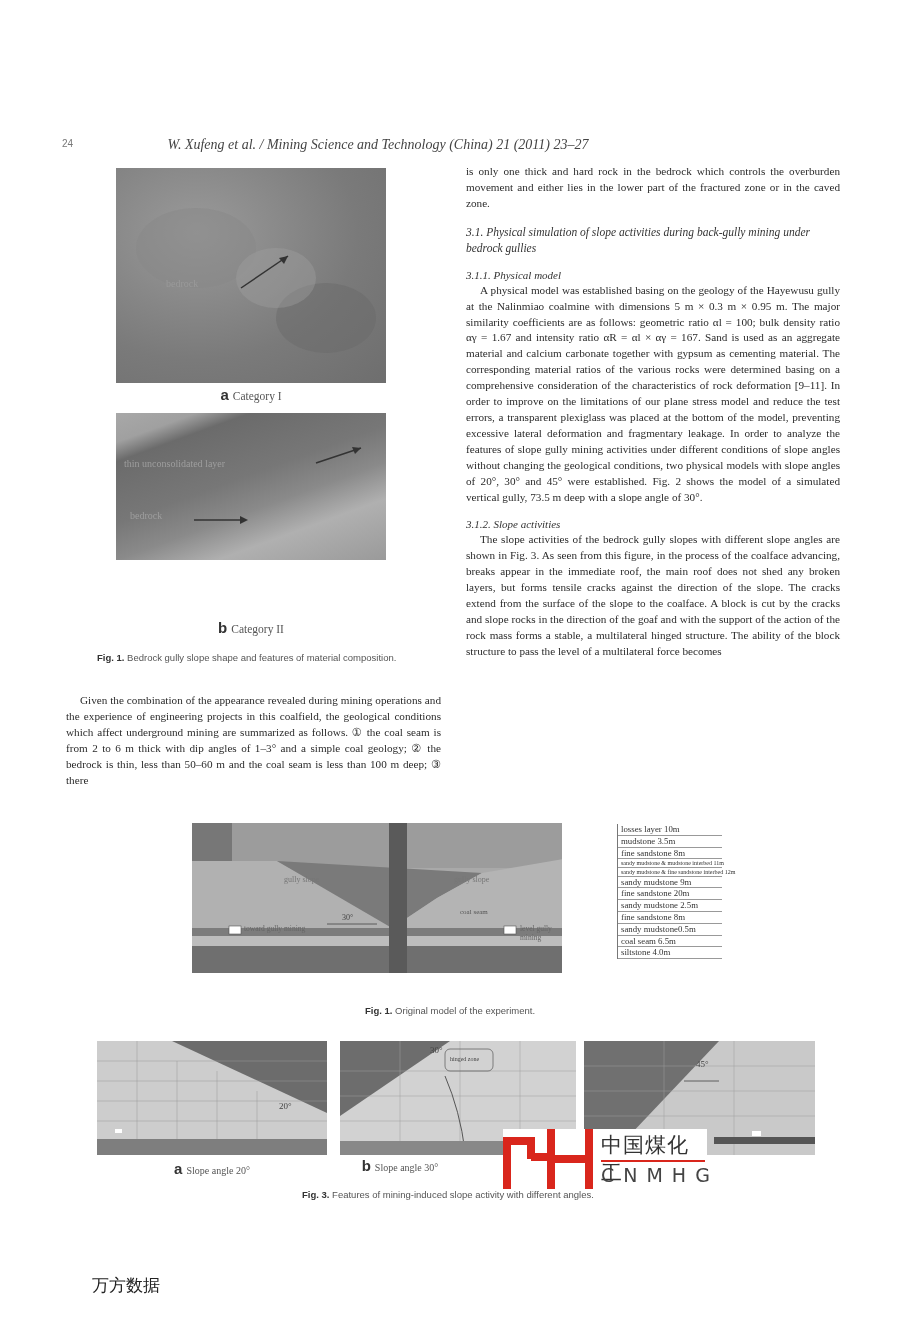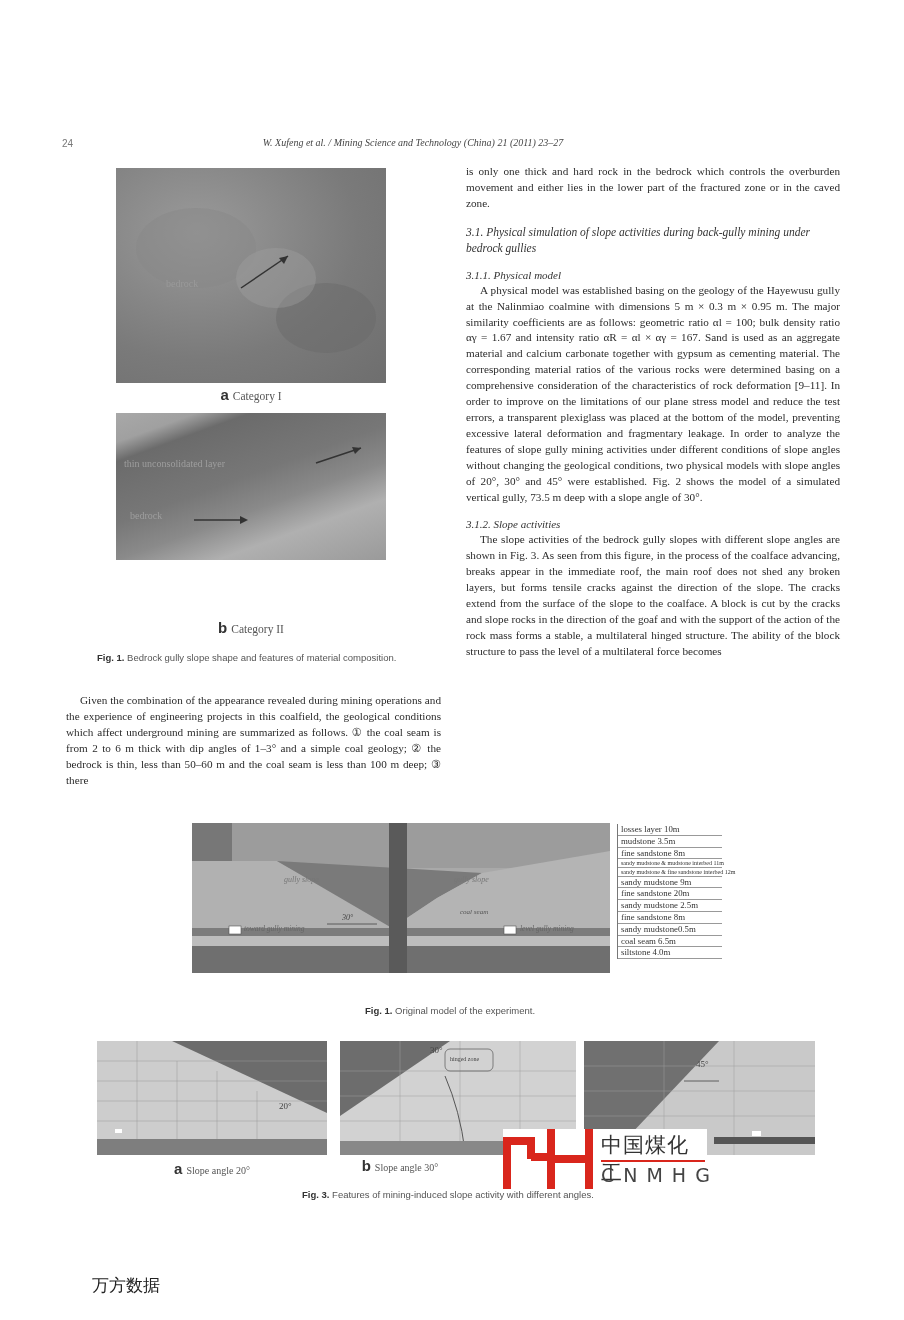--- a/index.html
+++ b/index.html
@@ -1,19 +1,19 @@
 <!DOCTYPE html>
 <html><head>
 <meta charset="utf-8">
 <style>
   html, body { margin:0; padding:0; background:#ffffff; }
   body { width:904px; height:1320px; position:relative; overflow:hidden; font-family:"Liberation Serif", serif; color:#2a2a2a; }
   .abs { position:absolute; }
   .pagenum { left:62px; top:138px; font-size:10px; color:#777; font-family:"Liberation Sans", sans-serif; }
-  .runhead { left:0; width:756px; top:137px; text-align:center; font-size:10px; font-style:italic; color:#444; font-family:"Liberation Serif", serif;padding-left:35px; }
+  .runhead { left:0; width:756px; top:137px; text-align:center; font-size:14px; font-style:italic; color:#444; font-family:"Liberation Serif", serif; }
   .col { font-size:11.2px; line-height:15.9px; text-align:justify; color:#2b2b2b; }
   .col p { margin:0; }
   .indent { text-indent:14px; }
   .h1 { font-weight:bold; font-size:12px; line-height:16px; color:#1e1e1e; }
   .h2 { font-style:italic; font-size:11.5px; line-height:16px; color:#333; }
   .h3 { font-style:italic; font-size:11px; line-height:15px; color:#333; }
   .photo { background:#8a8a8a; overflow:hidden; }
   .subcap { font-size:11.5px; color:#555; text-align:center; }
   .subcap b { font-family:"Liberation Sans", sans-serif; font-size:15px; color:#333; font-weight:bold; margin-right:4px; }
   .figcap { font-size:9.5px; color:#555; font-family:"Liberation Sans", sans-serif; }
@@ -70,21 +70,21 @@
 
 <div class="abs col" style="left:466px; top:164px; width:374px;">
   <p>is only one thick and hard rock in the bedrock which controls the overburden movement and either lies in the lower part of the fractured zone or in the caved zone.</p>
   <p class="h2" style="margin-top:12px; text-align:left;font-style:italic;">3.1. Physical simulation of slope activities during back-gully mining under bedrock gullies</p>
   <p class="h3" style="margin-top:12px;">3.1.1. Physical model</p>
   <p class="indent">A physical model was established basing on the geology of the Hayewusu gully at the Nalinmiao coalmine with dimensions 5 m × 0.3 m × 0.95 m. The major similarity coefficients are as follows: geometric ratio αl = 100; bulk density ratio αγ = 1.67 and intensity ratio αR = αl × αγ = 167. Sand is used as an aggregate material and calcium carbonate together with gypsum as cementing material. The corresponding material ratios of the various rocks were determined basing on a comprehensive consideration of the characteristics of rock deformation [9–11]. In order to improve on the limitations of our plane stress model and reduce the test errors, a transparent plexiglass was placed at the bottom of the model, preventing excessive lateral deformation and fragmentary leakage. In order to analyze the features of slope gully mining activities under different conditions of slope angles without changing the geological conditions, two physical models with slope angles of 20°, 30° and 45° were established. Fig. 2 shows the model of a simulated vertical gully, 73.5 m deep with a slope angle of 30°.</p>
   <p class="h3" style="margin-top:12px;">3.1.2. Slope activities</p>
   <p class="indent">The slope activities of the bedrock gully slopes with different slope angles are shown in Fig. 3. As seen from this figure, in the process of the coalface advancing, breaks appear in the immediate roof, the main roof does not shed any broken layers, but forms tensile cracks against the direction of the slope. The cracks extend from the surface of the slope to the coalface. A block is cut by the cracks and slope rocks in the direction of the goaf and with the support of the action of the rock mass forms a stable, a multilateral hinged structure. The ability of the block structure to pass the level of a multilateral force becomes</p>
 </div>
 
-<div class="abs photo" style="left:192px; top:823px; width:418px; height:150px; background:#a9a9a9;font-style:italic;">
+<div class="abs photo" style="left:192px; top:823px; width:370px; height:150px; background:#a9a9a9;">
   <svg width="418" height="150" style="position:absolute;left:0;top:0">
     <rect x="0" y="0" width="418" height="45" fill="#9c9c9c"></rect>
     <rect x="0" y="0" width="40" height="40" fill="#777"></rect>
     <polygon points="0,38 85,38 200,105 200,105 0,105" fill="#b1b1b1"></polygon>
     <polygon points="85,38 290,50 245,75 200,105" fill="#7a7a7a"></polygon>
     <polygon points="245,75 290,50 418,28 418,105 200,105" fill="#b4b4b4"></polygon>
     <rect x="0" y="105" width="418" height="8" fill="#7c7c7c"></rect>
     <rect x="0" y="113" width="418" height="10" fill="#bdbdbd"></rect>
     <rect x="0" y="123" width="418" height="27" fill="#6f6f6f"></rect>
     <rect x="197" y="0" width="18" height="150" fill="#5a5a5a"></rect>

